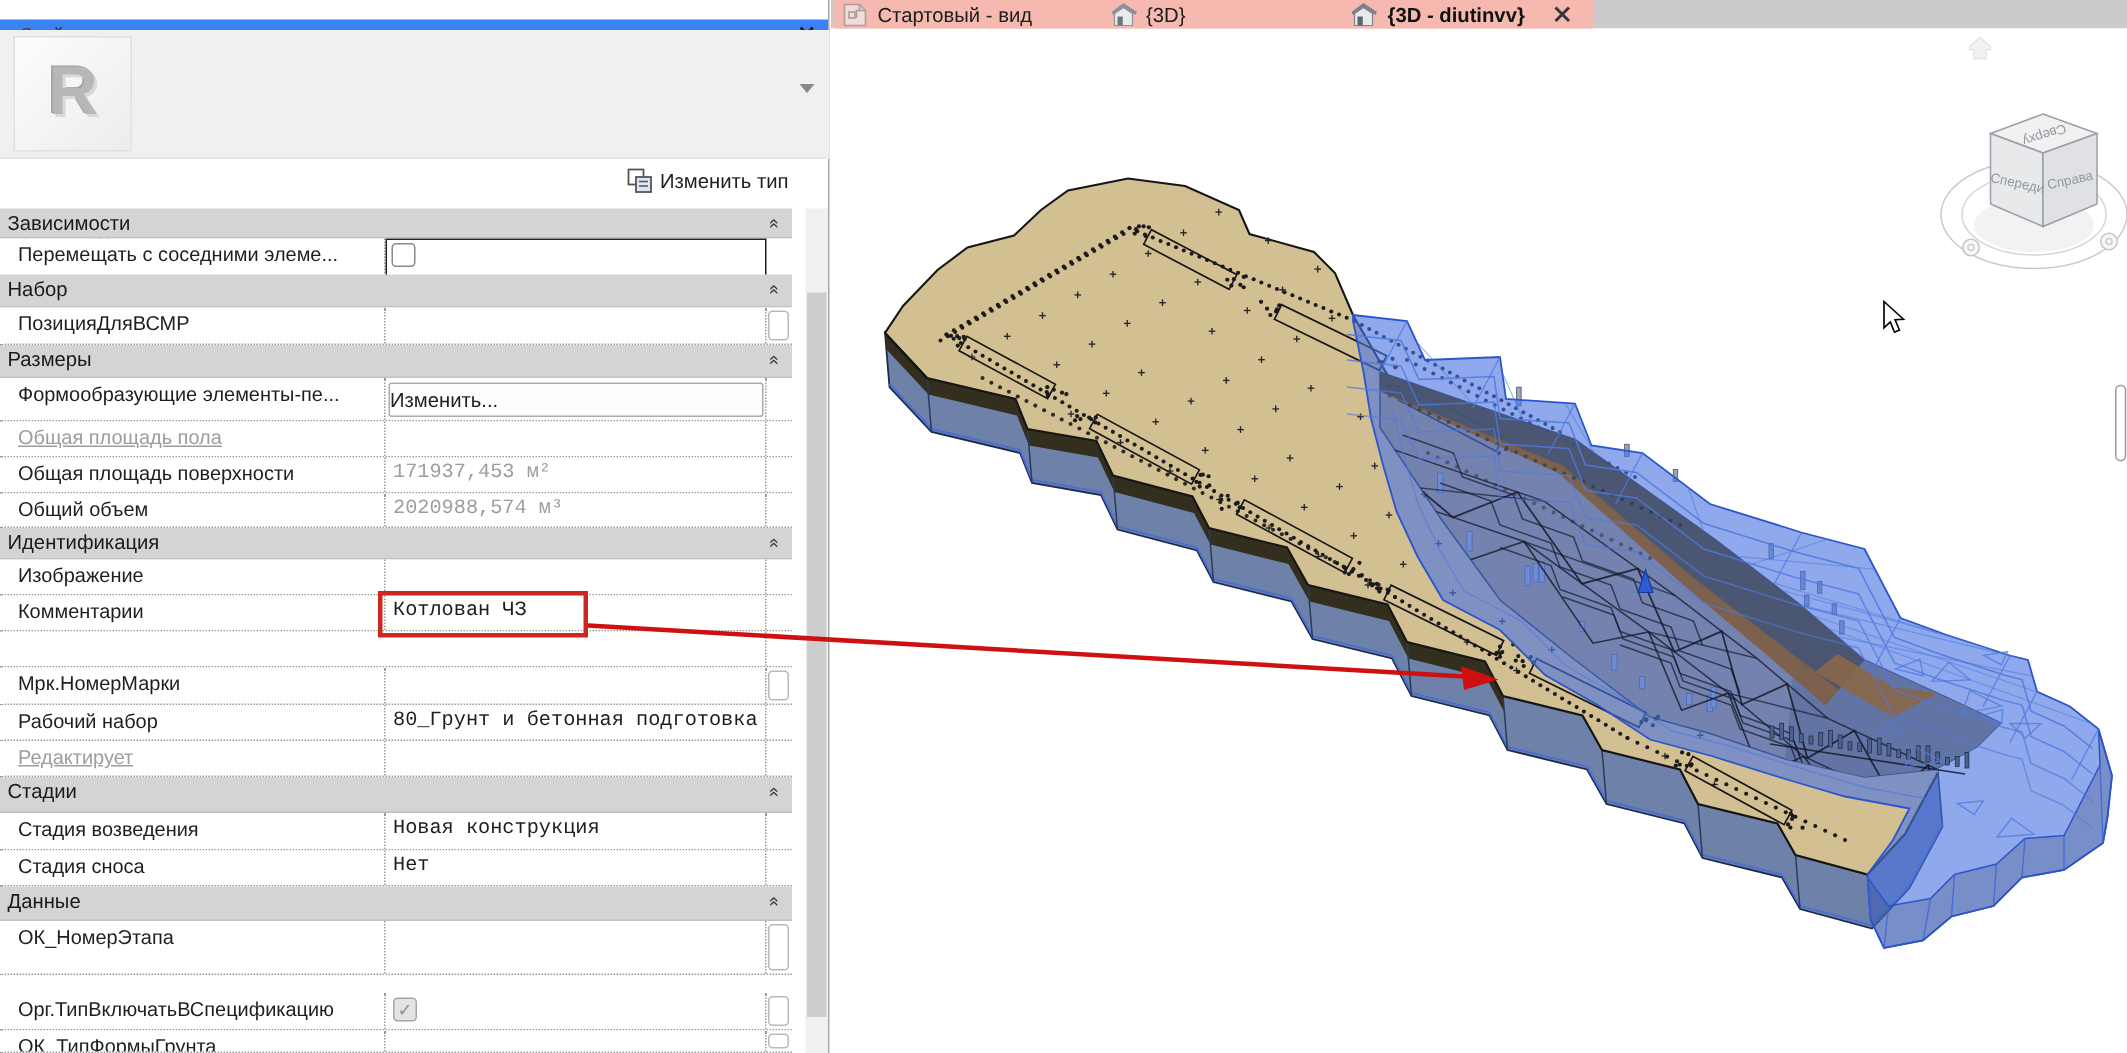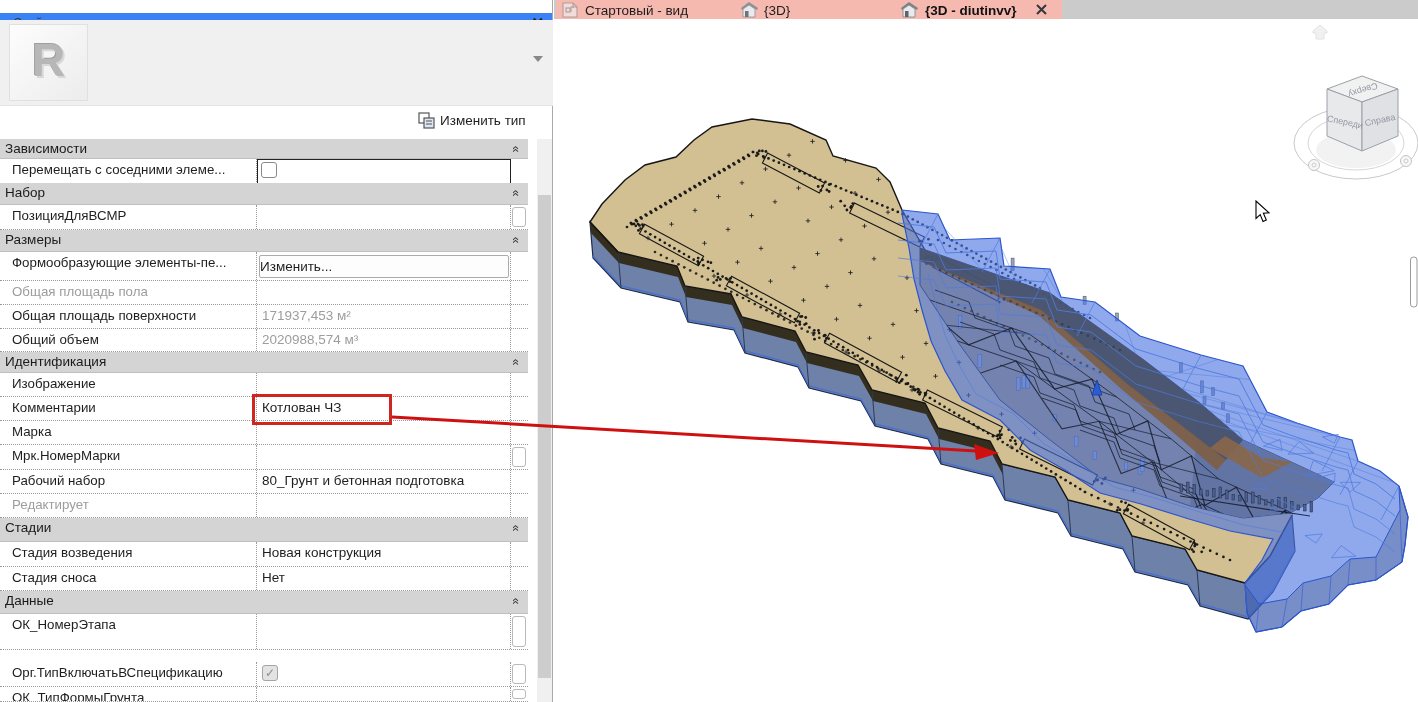--- a/index.html
+++ b/index.html
@@ -14,23 +14,23 @@
 #combo span { position:absolute; left:8px; top:5px; font-size:13.5px; color:#1e1e1e; }
 #combochev { position:absolute; right:8px; top:4px; color:#444; font-size:12px; transform:scaleX(1.6); }
 #edittype { position:absolute; left:418px; top:108px; width:135px; height:27px; }
 #etlabel { position:absolute; left:22px; top:5px; font-size:13.5px; color:#1e1e1e; }
 .grid { position:absolute; left:0; top:0; width:553px; height:702px; }
 .hdr { position:absolute; left:0; width:528px; background:#d4d4d4; border-bottom:1px solid #c0c0c0; }
 .hlab { position:absolute; left:5px; top:2px; font-size:13.5px; color:#1a1a1a; }
 .chev { position:absolute; right:8px; top:3px; font-size:12px; color:#333; transform:rotate(90deg); display:inline-block; }
 .row { position:absolute; left:0; width:528px; background:#fff; border-bottom:1px dotted #9a9a9a; }
 .lab { position:absolute; left:0; top:0; bottom:0; width:257px; border-right:1px dotted #9a9a9a; padding:3px 0 0 12px; font-size:13.3px; color:#1e1e1e; white-space:nowrap; overflow:hidden; }
-.lab.gray { color:#9d9d9d; }
+.lab.gray { color:#9d9d9d;text-decoration:underline; }
 .vcell { position:absolute; left:258px; top:0; bottom:0; width:253px; border-right:1px dotted #9a9a9a; }
-.val { position:absolute; left:4px; top:3px; font-size:13.5px; color:#1e1e1e; white-space:nowrap; }
+.val { position:absolute; left:4px; top:3px; font-size:13.5px; color:#1e1e1e; white-space:nowrap;font-family:Liberation Mono, monospace; }
 .gval { color:#9d9d9d; }
 .selcell { position:absolute; left:-1px; top:0; width:254px; height:100%; border:1.5px solid #222; background:#fff; }
 .cb { position:absolute; left:3px; top:2px; width:16px; height:16px; border:1px solid #8a8a8a; border-radius:3px; background:#fff; }
 .cb.checked { left:4px; top:3px; background:#e3e3e3; border-color:#a5a5a5; color:#8f8f8f; font-size:12px; text-align:center; line-height:15px; }
 .btn { position:absolute; left:1px; top:3px; width:250px; height:23px; background:#fdfdfd; border:1px solid #ababab; border-radius:2px; text-align:left; font-size:13.5px; color:#1e1e1e; padding-top:3px; }
 .mbtn { position:absolute; left:512px; top:2px; width:14px; height:calc(100% - 4px); background:#fff; border:1px solid #b9b9b9; border-radius:3px; }
 .redbox { position:absolute; left:-6px; top:-3px; width:140px; height:31px; border:3.5px solid #d02620; z-index:5; }
 #vscroll { position:absolute; left:537px; top:139px; width:15px; height:563px; background:#f0f0f0; }
 #vthumb { position:absolute; left:1px; top:56px; width:13px; height:483px; background:#cdcdcd; }
 #tabs { position:absolute; left:554px; top:0; width:864px; height:19px; background:#cbcbcb; }
@@ -125,21 +125,20 @@
         </div>
       </div>
 <div class="row" style="top:397px;height:24px">
         <div class="lab">Комментарии</div>
         <div class="vcell">
           <span class="val">Котлован ЧЗ</span>
           <div class="redbox"></div>
         </div>
       </div>
 <div class="row" style="top:421px;height:24px">
-        <div class="lab">Марка</div>
         <div class="vcell">
           <span class="val"></span>
         </div>
       </div>
 <div class="row" style="top:445px;height:25px">
         <div class="lab">Мрк.НомерМарки</div>
         <div class="vcell">
           <span class="val"></span>
         </div>
         <div class="mbtn"></div>

